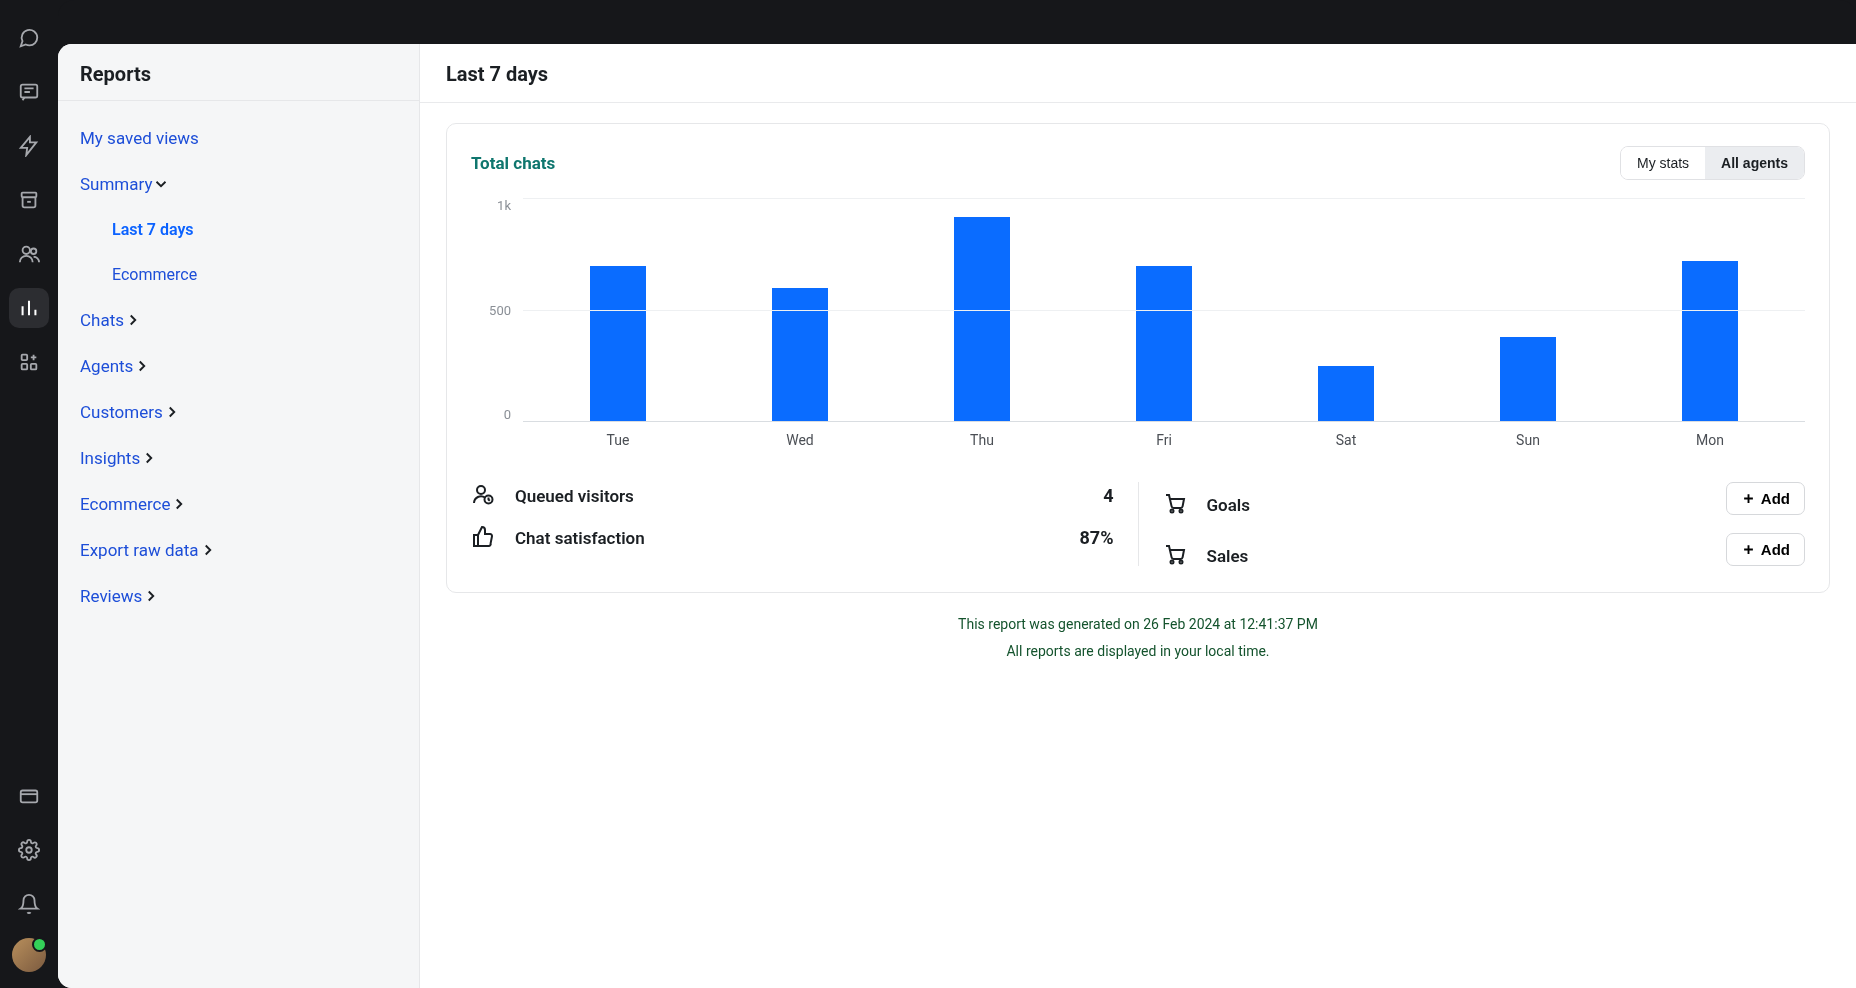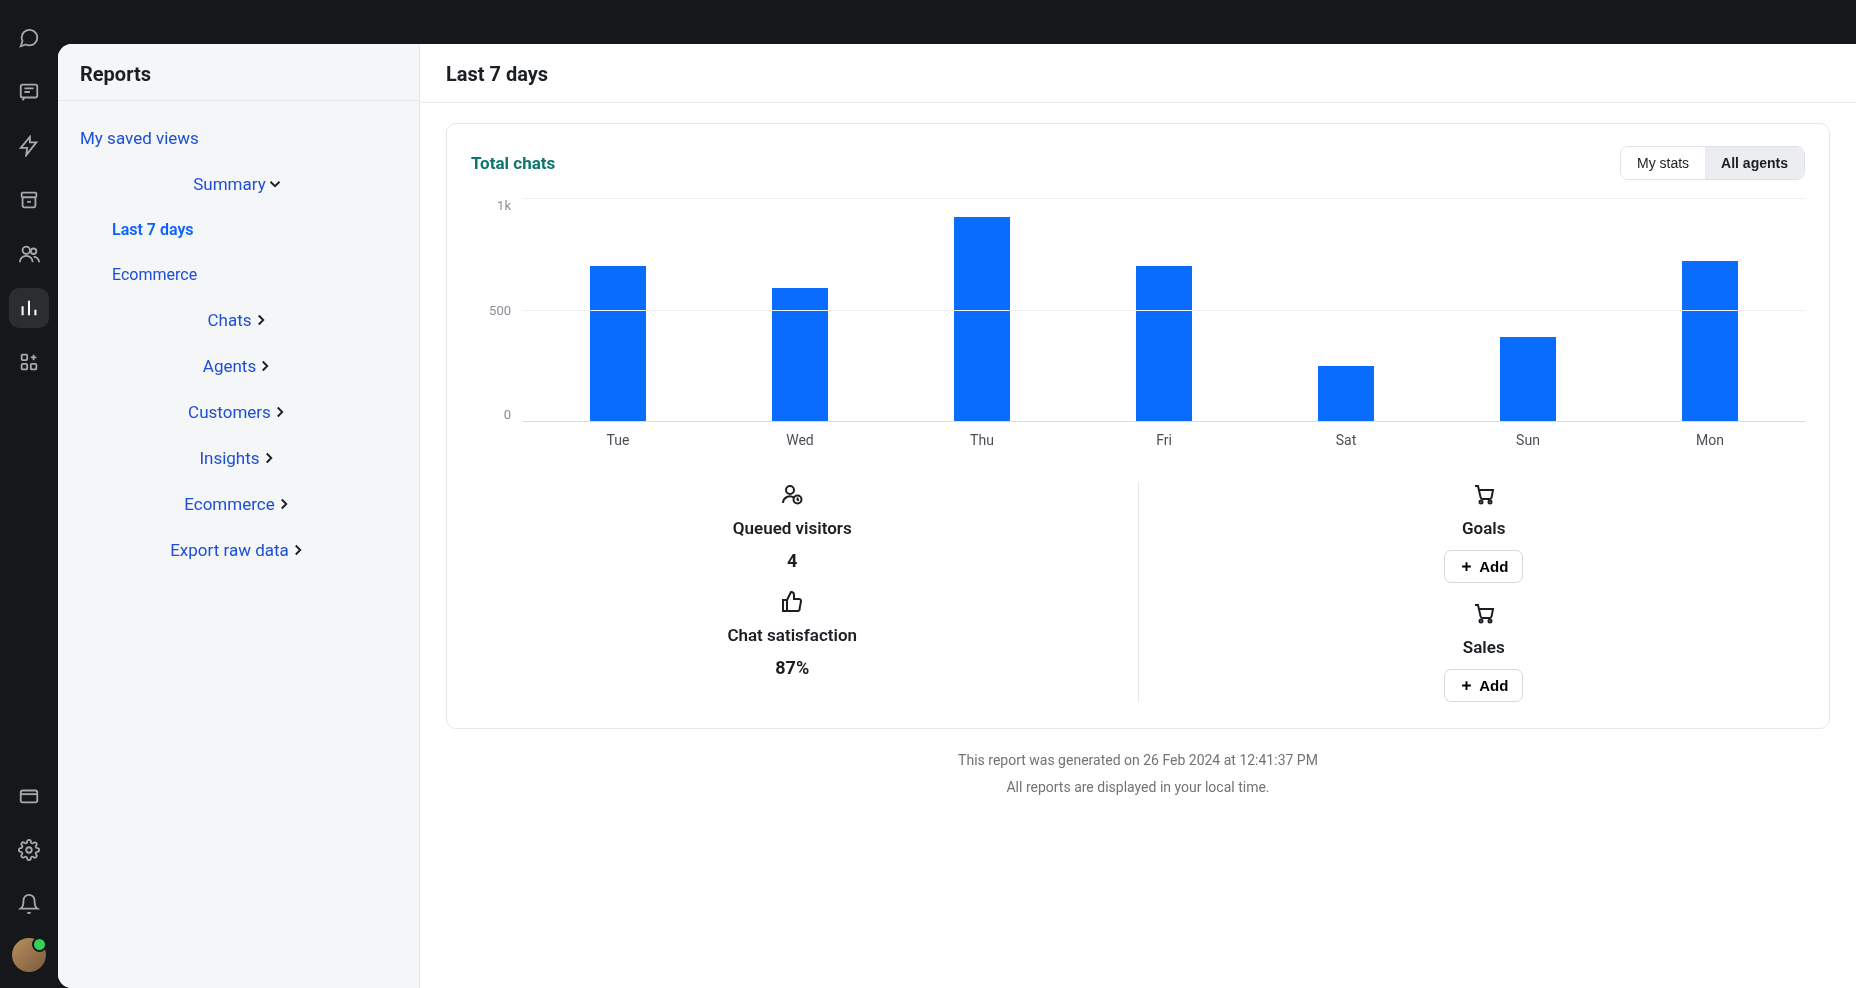--- a/index.html
+++ b/index.html
@@ -83,21 +83,21 @@
 }
 .sb-head {
   padding: 18px 22px 14px; border-bottom: 1px solid #e6e7e9;
 }
 .sb-head h1 { font-size: 20px; font-weight: 700; color: #1b1f23; }
 .sb-body { padding: 14px 0; }
 .sb-link, .sb-item, .sb-sub {
   display: flex; align-items: center; padding: 13px 22px;
   font-size: 17px; color: #1d4ed8; cursor: pointer;
 }
-.sb-item { justify-content: center; }
+.sb-item { justify-content: flex-start; }
 .sb-sub { padding-left: 54px; font-size: 16px; }
 .sb-sub.active { color: #0b62ff; font-weight: 600; }
 .chev { width: 18px; height: 18px; color: #1b1f23; }
 .main {
   flex: 1; display: flex; flex-direction: column; background: #fff;
 }
 .main-head {
   padding: 18px 26px 16px; border-bottom: 1px solid #e9eaec;
 }
 .main-head h2 { font-size: 20px; font-weight: 700; color: #1b1f23; }
@@ -145,33 +145,33 @@
 .xaxis span { width: 56px; text-align: center; }
 .stats {
   display: flex; gap: 0; margin-top: 34px;
 }
 .stats-col {
   flex: 1; display: flex; flex-direction: column; gap: 18px;
 }
 .stats-col:first-child { border-right: 1px solid #e6e7e9; padding-right: 24px; }
 .stats-col:last-child { padding-left: 24px; }
 .stat-row {
-  display: flex; align-items: center; gap: 12px; flex-direction: column;
+  display: flex; align-items: flex-end; gap: 20px;
 }
 .stat-ic { width: 24px; height: 24px; color: #1b1f23; flex-shrink: 0; }
 .stat-label { font-size: 17px; font-weight: 600; color: #1b1f23; flex: 1; }
 .stat-val { font-size: 18px; font-weight: 700; color: #1b1f23; }
 .add-btn {
   border: 1px solid #d6d8db; background: #fff; color: #000000;
   font-size: 15px; font-weight: 600; padding: 7px 14px;
   border-radius: 7px; display: inline-flex; align-items: center; gap: 5px;
   cursor: pointer;
 }
 .footer {
-  text-align: center; color: #737373; font-size: 14px;
+  text-align: center; color: #14532d; font-size: 14px;
   padding: 18px 0 4px; line-height: 1.9;
 }
 </style>
 </head>
 <body>
 
 <div class="rail">
   <div class="rail-item">
     <svg viewBox="0 0 24 24" fill="none" stroke="currentColor" stroke-width="2">
         <path d="M21 11.5a8.38 8.38 0 0 1-8.5 8.5 9 9 0 0 1-4-.9L3 21l1.9-5.6A8.5 8.5 0 1 1 21 11.5z"></path>
@@ -294,20 +294,26 @@
             </svg>
         </div>
         <div class="sb-item">
           <span>Ecommerce</span>
           <svg class="chev" viewBox="0 0 24 24" fill="none" stroke="currentColor" stroke-width="2.5">
               <path d="m9 6 6 6-6 6"></path>
             </svg>
         </div>
         <div class="sb-item">
           <span>Export raw data</span>
+          <svg class="chev" viewBox="0 0 24 24" fill="none" stroke="currentColor" stroke-width="2.5">
+              <path d="m9 6 6 6-6 6"></path>
+            </svg>
+        </div>
+        <div class="sb-item">
+          <span>Reviews</span>
           <svg class="chev" viewBox="0 0 24 24" fill="none" stroke="currentColor" stroke-width="2.5">
               <path d="m9 6 6 6-6 6"></path>
             </svg>
         </div>
       </div>
     </div>
 
     <div class="main">
       <div class="main-head">
         <h2>Last 7 days</h2>

